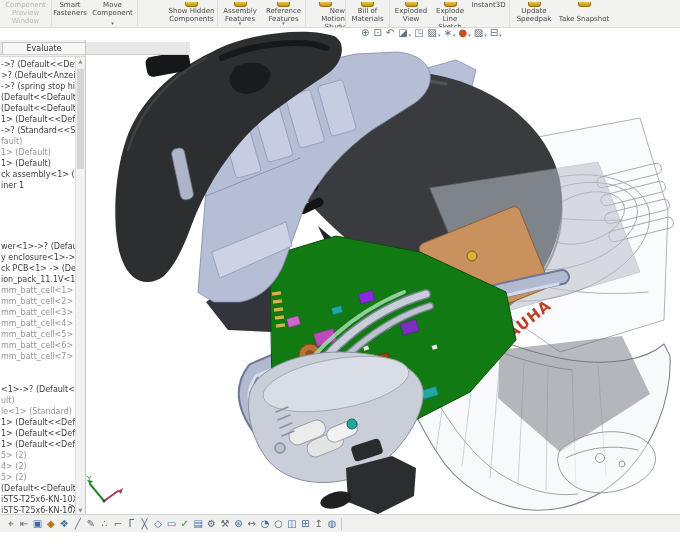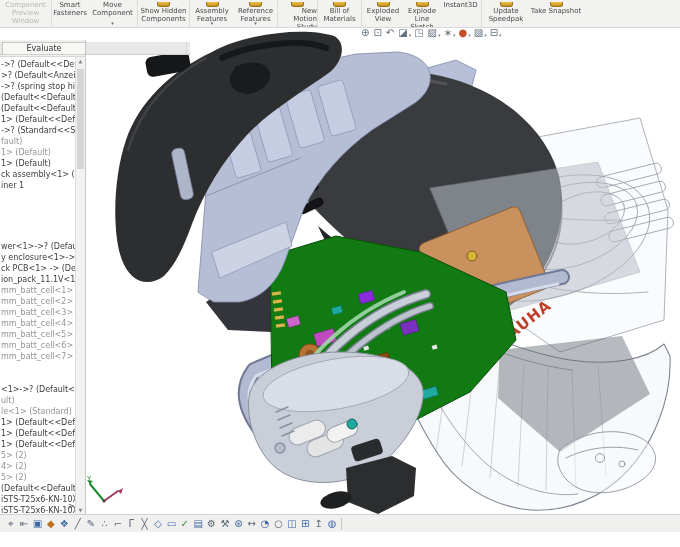--- a/index.html
+++ b/index.html
@@ -82,21 +82,21 @@
         <span class="cmlabel">Smart Fasteners</span>
         <span class="cmarrow"></span>
       </div>
 
       <div class="cmbtn group-end" style="width: 50px;">
 
         <span class="cmlabel">Move Component</span>
         <span class="cmarrow">▾</span>
       </div>
 
-      <div class="cmbtn group-end" style="width: 52px;">
+      <div class="cmbtn group-end" style="width: 52px; margin-left: 28px;">
         <span class="cmicon gold"></span>
         <span class="cmlabel">Show Hidden Components</span>
         <span class="cmarrow"></span>
       </div>
 
       <div class="cmbtn" style="width: 44px;">
         <span class="cmicon gold"></span>
         <span class="cmlabel">Assembly Features</span>
         <span class="cmarrow">▾</span>
       </div>
@@ -136,21 +136,21 @@
         <span class="cmlabel">Instant3D</span>
         <span class="cmarrow"></span>
       </div>
 
       <div class="cmbtn" style="width: 48px;">
         <span class="cmicon gold"></span>
         <span class="cmlabel">Update Speedpak</span>
         <span class="cmarrow"></span>
       </div>
 
-      <div class="cmbtn" style="width: 52px;">
+      <div class="cmbtn" style="width: 52px; gap: 8px;">
         <span class="cmicon gold"></span>
         <span class="cmlabel">Take Snapshot</span>
         <span class="cmarrow"></span>
       </div>
 
   </div>
 
   <div class="tabrow">
     <div class="tab-active">Evaluate</div>
     <div class="tabseg" style="left:86px;width:100px;"></div>

